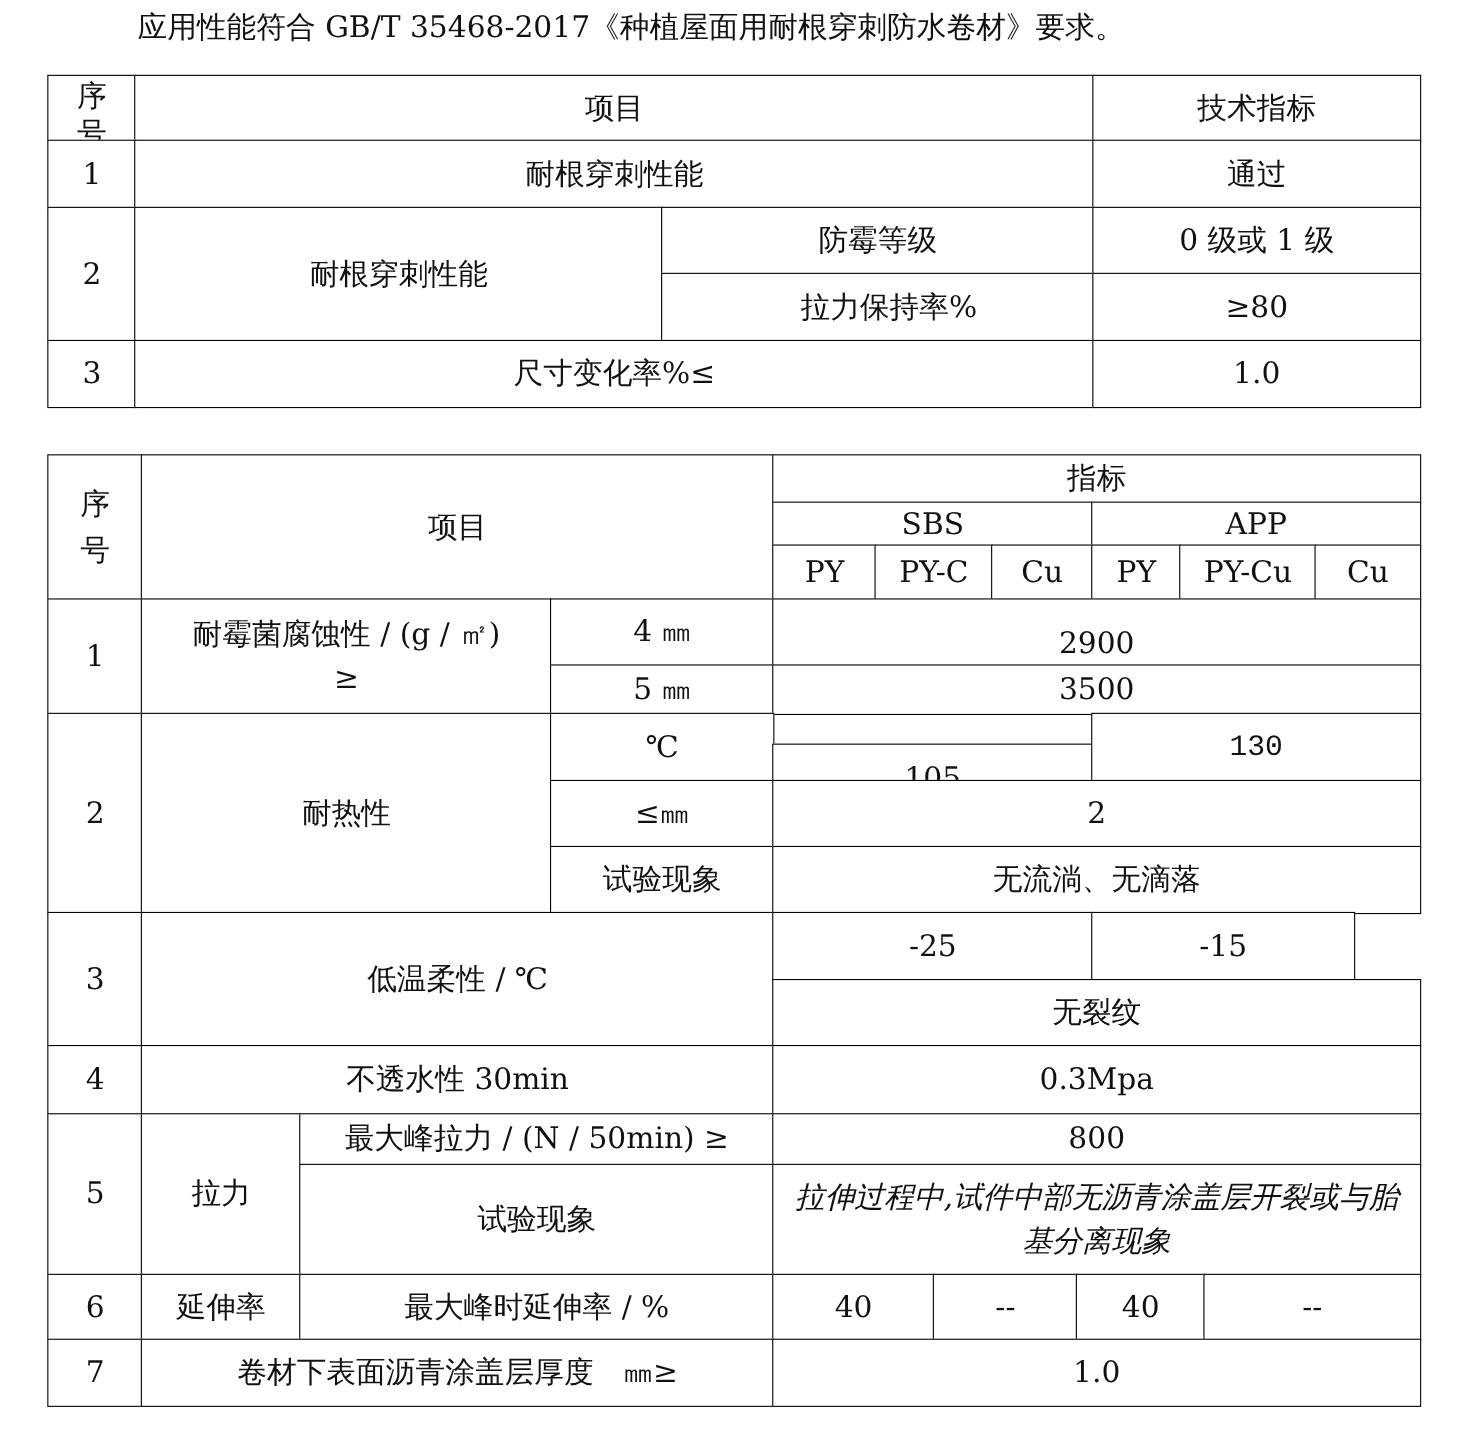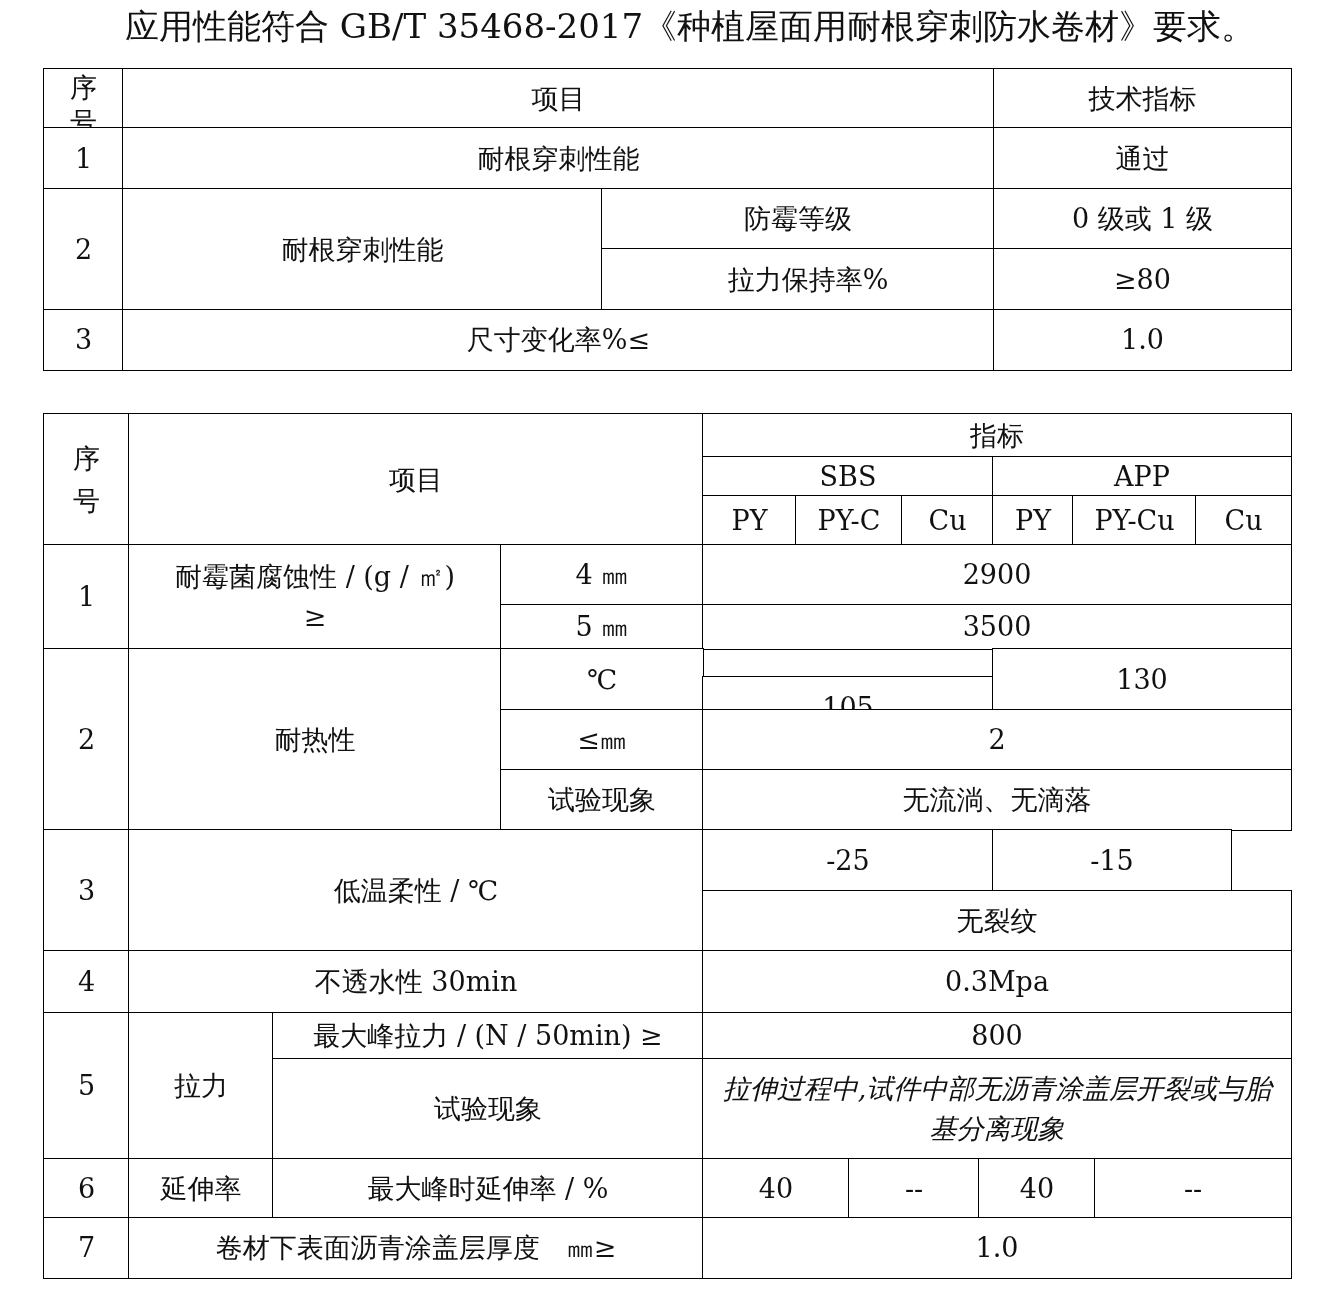--- a/index.html
+++ b/index.html
@@ -1,18 +1,18 @@
 <!DOCTYPE html>
 <html><head>
 <meta charset="utf-8">
 <style>
   html, body { margin:0; padding:0; background:#ffffff; }
   body { width:1344px; height:1311px; position:relative; overflow:hidden;
          font-family:"DejaVu Serif","Liberation Serif",serif; color:#111; }
-  .intro { position:absolute; left:125px; top:6px; font-size:34px; line-height:40px; white-space:nowrap; }
+  .intro { position:absolute; left:125px; top:6px; font-size:27px; line-height:40px; white-space:nowrap; }
   .c { position:absolute; box-sizing:border-box; border:1.5px solid #000; display:flex;
        align-items:center; justify-content:center; text-align:center; font-size:27px;
        line-height:38px; background:#fff; overflow:hidden; }
   .c span { display:block; }
   .c.clip { align-items:flex-start; padding-top:2px; }
   .c.wrap span { padding:0 10px; }
 </style>
 </head>
 <body>
 
@@ -108,21 +108,21 @@
   <div class="c" style="left:43px;top:544px;width:87px;height:106px;">
       <span>1</span>
     </div>
   <div class="c" style="left:128px;top:544px;width:374px;height:106px;">
       <span style="white-space:pre-line;line-height:40px;">耐霉菌腐蚀性 / (g / ㎡)
 ≥</span>
     </div>
   <div class="c" style="left:500px;top:544px;width:204px;height:62px;">
       <span>4 ㎜</span>
     </div>
-  <div class="c" style="left:702px;top:544px;width:590px;height:62px;">
+  <div class="c" style="left:702px;top:544px;width:590px;height:62px;align-items:flex-end;">
       <span>2900</span>
     </div>
   <div class="c" style="left:500px;top:604px;width:204px;height:46px;">
       <span>5 ㎜</span>
     </div>
   <div class="c" style="left:702px;top:604px;width:590px;height:46px;">
       <span>3500</span>
     </div>
 
   <div class="c" style="left:43px;top:648px;width:87px;height:183px;">
@@ -130,21 +130,21 @@
     </div>
   <div class="c" style="left:128px;top:648px;width:374px;height:183px;">
       <span>耐热性</span>
     </div>
   <div class="c" style="left:500px;top:648px;width:204px;height:63px;">
       <span>℃</span>
     </div>
   <div class="c" style="left:702px;top:676px;width:292px;height:63px;">
       <span>105</span>
     </div>
-  <div class="c" style="left:992px;top:648px;width:300px;height:63px;">
+  <div class="c" style="left:992px;top:648px;width:300px;height:63px;font-family:Liberation Mono, monospace;">
       <span>130</span>
     </div>
   <div class="c" style="left:500px;top:709px;width:204px;height:62px;">
       <span>≤㎜</span>
     </div>
   <div class="c" style="left:702px;top:709px;width:590px;height:62px;">
       <span>2</span>
     </div>
   <div class="c" style="left:500px;top:769px;width:204px;height:62px;">
       <span>试验现象</span>

